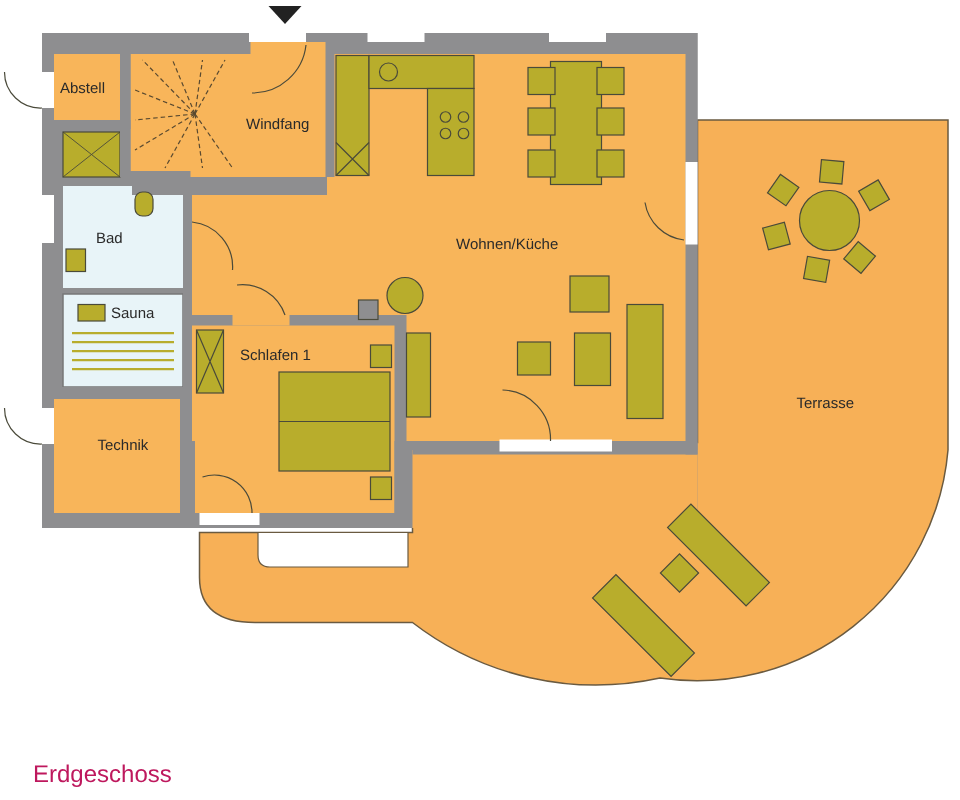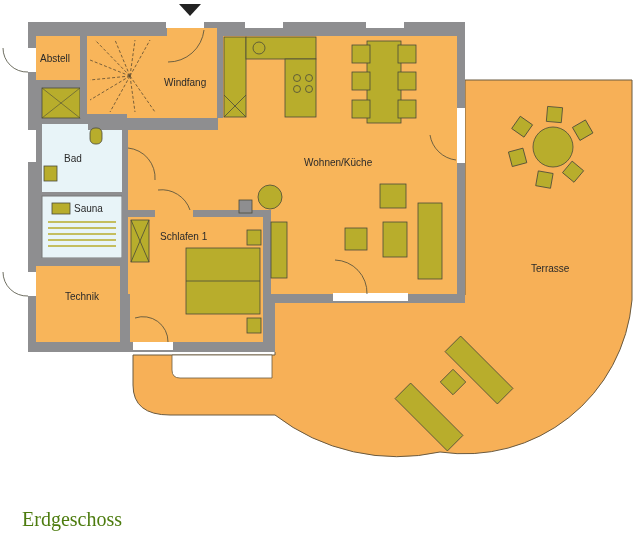--- a/index.html
+++ b/index.html
@@ -1,19 +1,19 @@
 <!DOCTYPE html>
 <html><head>
 <meta charset="utf-8">
 <style>
   html, body { margin:0; padding:0; background:#ffffff; }
   body { width:640px; height:533px; position:relative; overflow:hidden; font-family:"Liberation Sans", sans-serif; }
   #plan { position:absolute; left:0; top:0; }
   .room-label { font-family:"Liberation Sans", sans-serif; font-size:10px; fill:#2a2a2a; }
-  #caption { position:absolute; left:22px; top:508px; font-size:20px; color:#4d7c0f; font-family:Liberation Serif, serif; }
+  #caption { position:absolute; left:22px; top:508px; font-size:16px; color:#be185d; font-family:Liberation Sans, sans-serif; }
 </style>
 </head>
 <body>
 
 <svg id="plan" width="640" height="533" viewBox="0 0 640 533" xmlns="http://www.w3.org/2000/svg">
 
   <path d="M465,80 L632,80 L632,300 A168,168 0 0 1 440,452 A200,200 0 0 1 275,415 L170,415 Q133,415 133,385 L133,355 L275,355 L275,295 L465,295 Z" fill="#f7b057" stroke="#6a5a40" stroke-width="1"></path>
 
   <path d="M172,355 L272,355 L272,378 L180,378 Q172,378 172,370 Z" fill="#ffffff" stroke="#6a5a40" stroke-width="0.8"></path>
 

